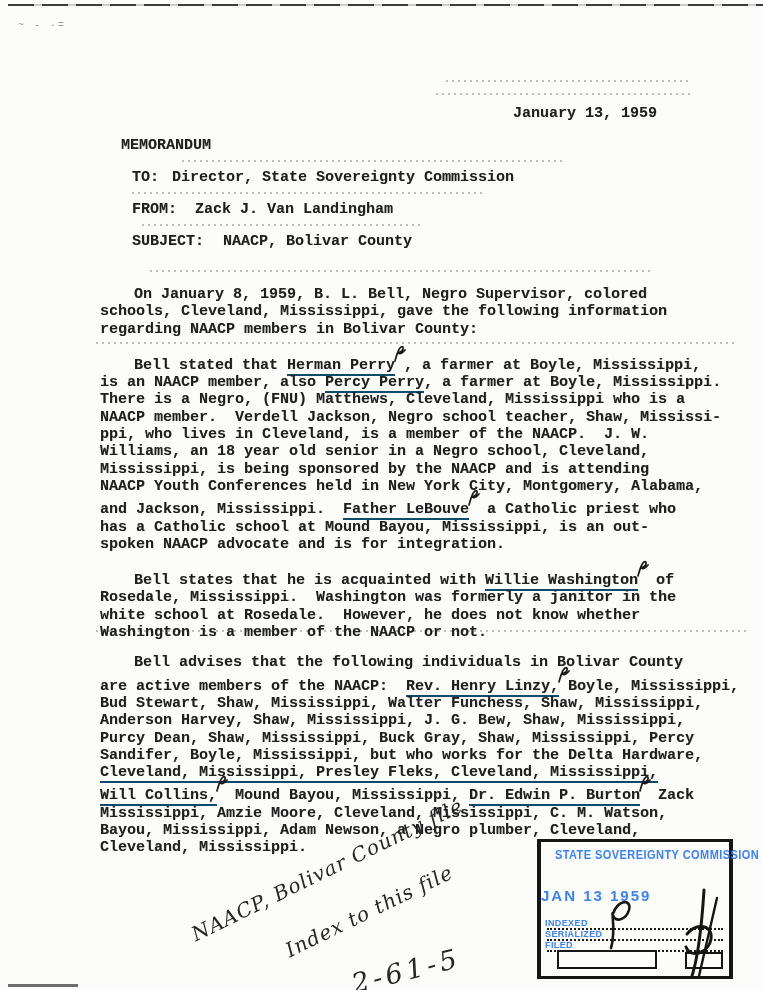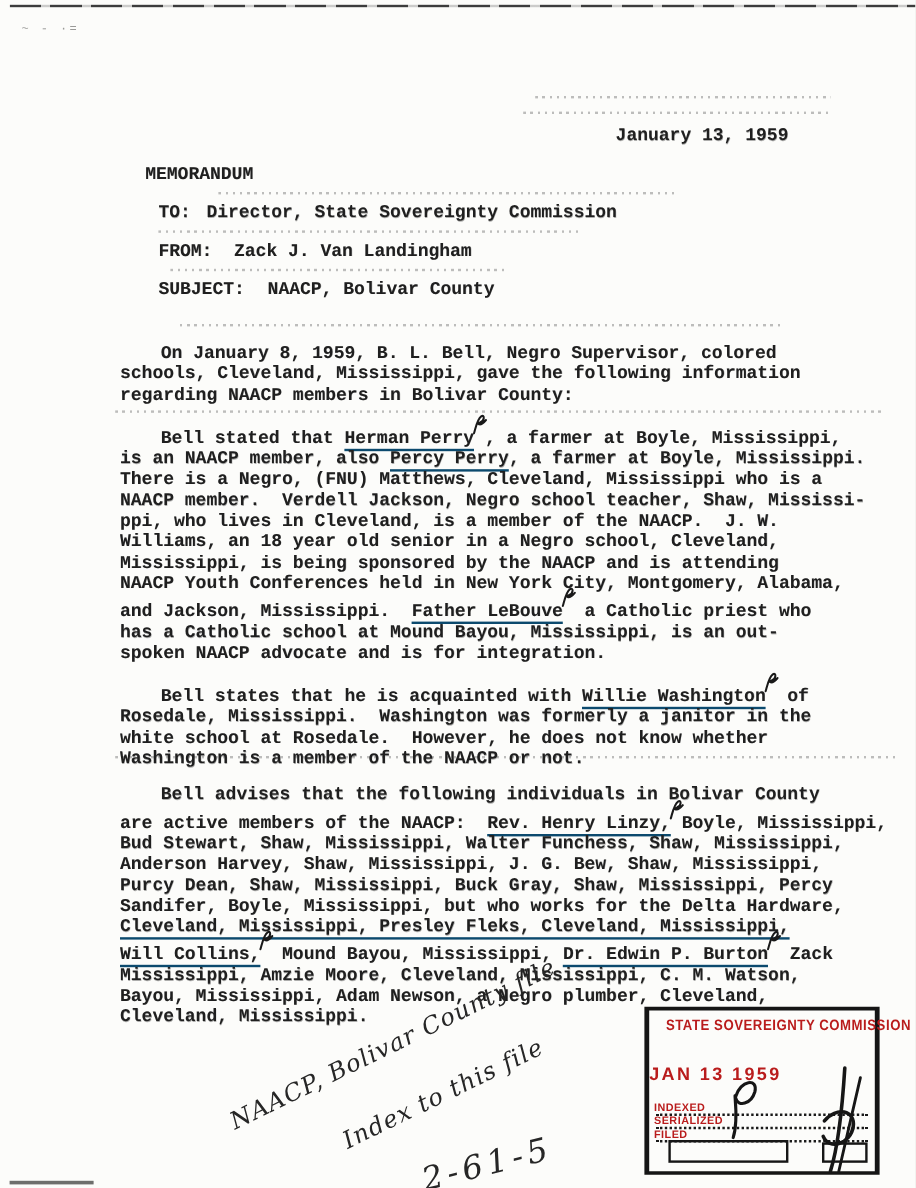--- a/index.html
+++ b/index.html
@@ -28,21 +28,21 @@
   .topline{position:absolute;top:4px;left:8px;right:0;height:2px;
     background:repeating-linear-gradient(90deg,#3c3c3c 0 26px,rgba(60,60,60,.25) 26px 34px);}
   .dotrow{position:absolute;height:2px;opacity:.38;
     background:repeating-linear-gradient(90deg,#555 0 2px,transparent 2px 6px);}
   .smudge{position:absolute;color:#9a9a98;font-size:10px;letter-spacing:2px;}
   .bottomdash{position:absolute;left:8px;top:984px;width:70px;height:3px;background:#4a4a48;opacity:.8;}
   
   #stamp{position:absolute;left:537px;top:839px;width:188px;height:134px;
     border-top:3px solid #151515;border-bottom:3px solid #151515;
     border-left:4px solid #151515;border-right:4px solid #151515;
-    font-family:"Liberation Sans","DejaVu Sans",sans-serif;color:#b91c1c;}
+    font-family:"Liberation Sans","DejaVu Sans",sans-serif;color:#3b82f6;}
   #stamp .title{margin-top:3px;text-align:center;}
   #stamp .title span{display:inline-block;transform:scaleX(.88);transform-origin:center;
     white-space:nowrap;font-weight:700;font-size:12.5px;letter-spacing:.5px;}
   #stamp .sdate{margin-top:24px;text-align:left;font-weight:700;font-size:15px;letter-spacing:2px;}
   #stamp .rows{margin-top:14px;padding:0 4px;}
   #stamp .srow{display:flex;height:11px;flex-direction:column;}
   #stamp .srl{font-weight:700;font-size:9px;letter-spacing:.4px;}
   #stamp .dots{flex:1;border-bottom:2px dotted #1a1a1a;margin:0 2px 1px 2px;height:7px;}
   #stamp .box1{position:absolute;left:16px;top:108px;width:96px;height:15px;border:2px solid #161616;}
   #stamp .box2{position:absolute;left:144px;top:110px;width:34px;height:13px;border:2px solid #161616;}

